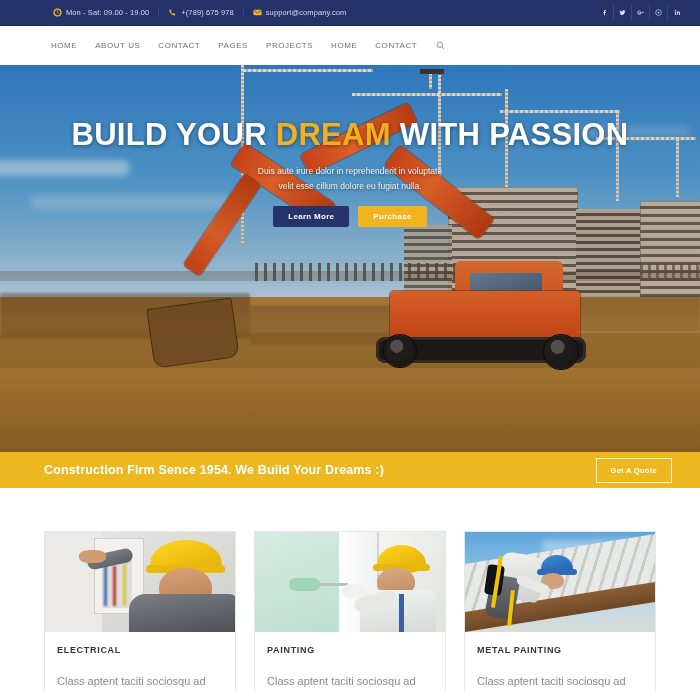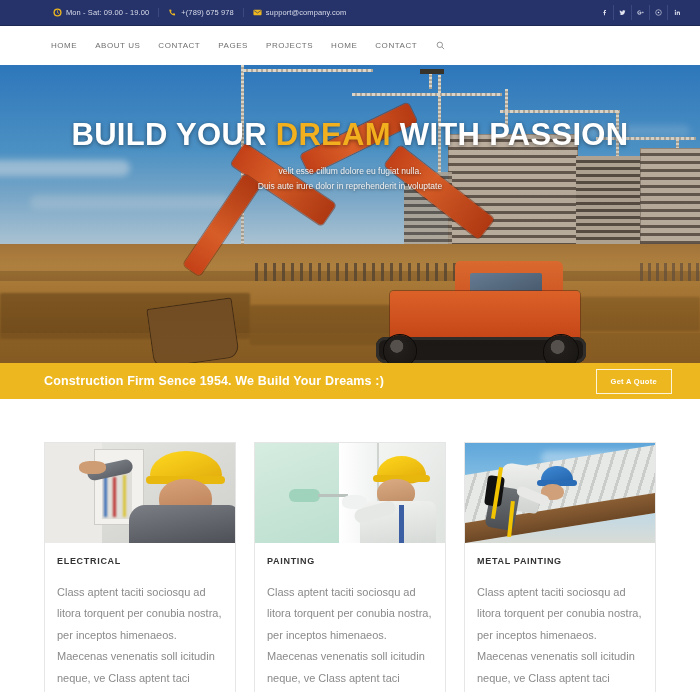--- a/index.html
+++ b/index.html
@@ -58,21 +58,21 @@
     padding: 0 9px; white-space: nowrap; font-weight: 500;
   }
   .nav-search {
     padding: 0 4px 0 10px; display: flex; align-items: center;
   }
   .nav-search svg { width: 9px; height: 9px; stroke: #6f6f6f; fill: none; stroke-width: 1.6; }
 
   
   .hero {
     position: relative;
-    height: 298px;
+    height: 387px;
     overflow: hidden;
     background: #3b7fc4;
   }
   .hero-sky {
     position: absolute; left:0; right:0; top:0; height: 64%;
     background: linear-gradient(180deg,#2f7cc4 0%, #54a0d8 45%, #9dc8e6 78%, #c9ddea 100%);
   }
   .cloud { position:absolute; background: rgba(255,255,255,.45); border-radius: 40px; filter: blur(3px); }
   .hero-ground {
     position: absolute; left:0; right:0; bottom:0; height: 40%;
@@ -362,22 +362,26 @@
   <div class="wheel" style="left:384px;top:270px;width:32px;height:32px;"></div>
   <div class="wheel" style="left:544px;top:270px;width:34px;height:34px;"></div>
 
   <div class="hero-shade"></div>
 
   <div class="hero-content">
     <div class="hero-title">
       <span>BUILD YOUR </span><span class="hl">DREAM</span><span> WITH PASSION</span>
     </div>
     <div class="hero-sub">
+      <div>Duis aute irure dolor in reprehenderit in voluptate</div>
       <div>velit esse cillum dolore eu fugiat nulla.</div>
-      <div>Duis aute irure dolor in reprehenderit in voluptate</div>
+    </div>
+    <div class="hero-btns">
+      <span class="btn btn-dark">Learn More</span>
+      <span class="btn btn-yellow">Purchase</span>
     </div>
   </div>
 </div>
 
 <div class="cta">
   <div class="cta-text">Construction Firm Sence 1954. We Build Your Dreams :)</div>
   <div class="cta-btn">Get A Quote</div>
 </div>
 
 <div class="services">

